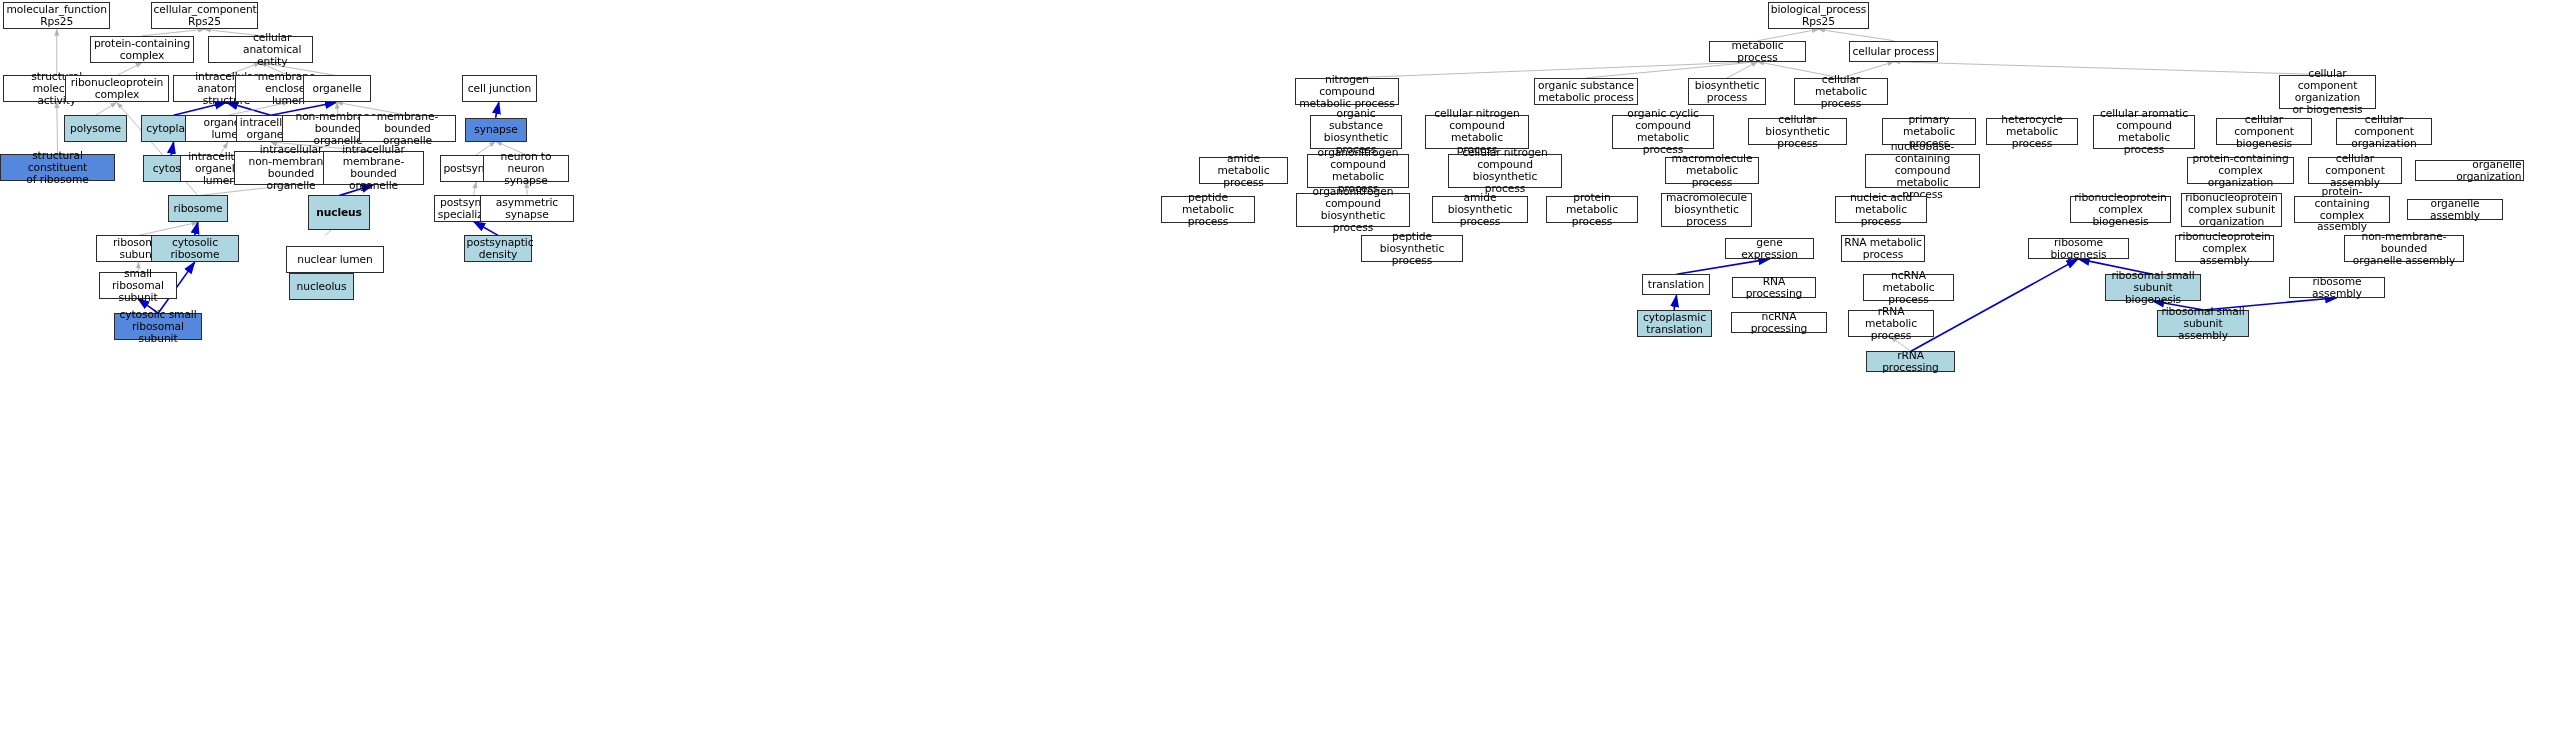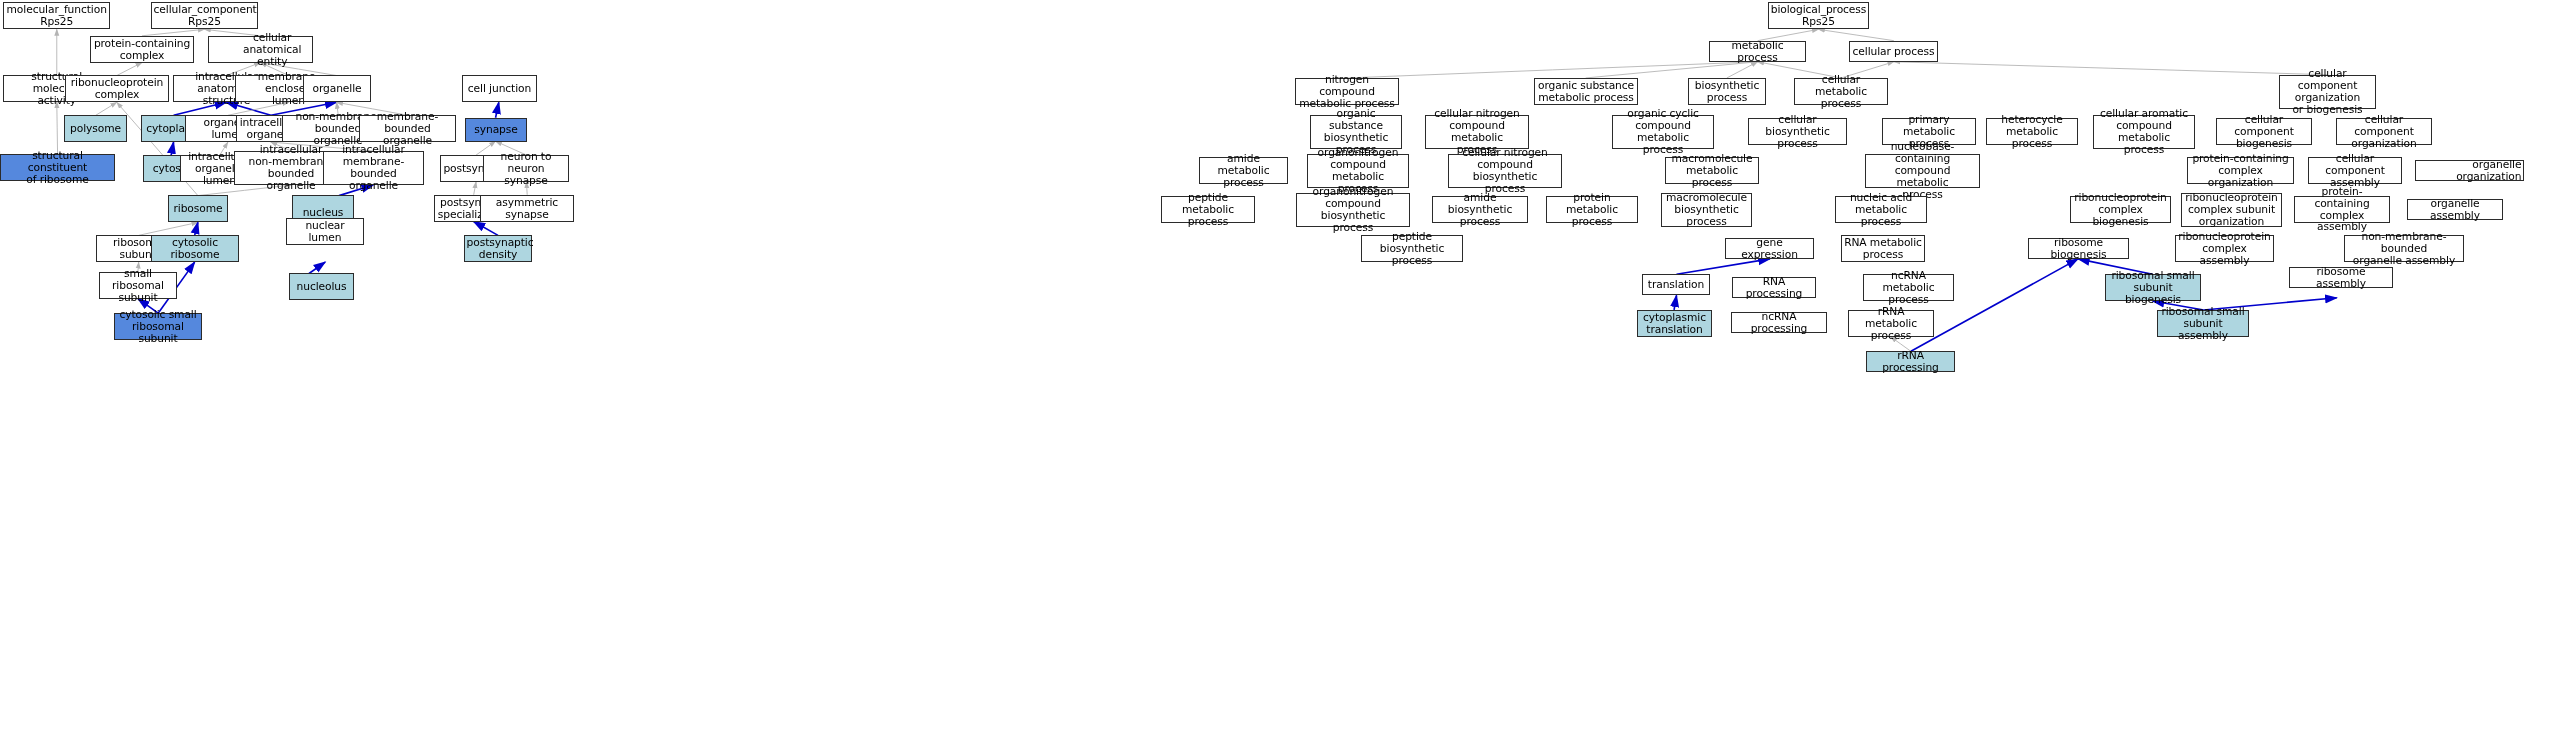--- a/index.html
+++ b/index.html
@@ -138,30 +138,30 @@
       </div>
       <div class="node " style="left: 234px; top: 151px; width: 114px; height: 34px;">
         <span>intracellular<br>non-membrane-bounded<br>organelle</span>
       </div>
       <div class="node " style="left: 323px; top: 151px; width: 101px; height: 34px;">
         <span>intracellular<br>membrane-bounded<br>organelle</span>
       </div>
       <div class="node lightblue" style="left: 168px; top: 195px; width: 60px; height: 27px;">
         <span>ribosome</span>
       </div>
-      <div class="node lightblue" style="left: 292px; top: 195px; width: 62px; height: 35px;">
+      <div class="node lightblue" style="left: 308px; top: 195px; width: 62px; height: 35px; font-weight: bold;">
         <span>nucleus</span>
       </div>
       <div class="node " style="left: 96px; top: 235px; width: 86px; height: 27px;">
         <span>ribosomal subunit</span>
       </div>
       <div class="node lightblue" style="left: 151px; top: 235px; width: 88px; height: 27px;">
         <span>cytosolic ribosome</span>
       </div>
-      <div class="node " style="left: 286px; top: 218px; width: 78px; height: 27px;">
+      <div class="node " style="left: 286px; top: 246px; width: 98px; height: 27px;">
         <span>nuclear lumen</span>
       </div>
       <div class="node " style="left: 99px; top: 272px; width: 78px; height: 27px;">
         <span>small ribosomal<br>subunit</span>
       </div>
       <div class="node lightblue" style="left: 277px; top: 273px; width: 65px; height: 27px; margin-left: 12px;">
         <span>nucleolus</span>
       </div>
       <div class="node blue" style="left: 114px; top: 313px; width: 88px; height: 27px;">
         <span>cytosolic small<br>ribosomal subunit</span>
@@ -315,21 +315,21 @@
       </div>
       <div class="node " style="left: 1732px; top: 277px; width: 84px; height: 21px;">
         <span>RNA processing</span>
       </div>
       <div class="node " style="left: 1835px; top: 274px; width: 91px; height: 27px; margin-left: 28px;">
         <span>ncRNA metabolic<br>process</span>
       </div>
       <div class="node lightblue" style="left: 2105px; top: 274px; width: 96px; height: 27px;">
         <span>ribosomal small<br>subunit biogenesis</span>
       </div>
-      <div class="node " style="left: 2289px; top: 267px; width: 104px; height: 21px;">
+      <div class="node " style="left: 2289px; top: 277px; width: 96px; height: 21px;">
         <span>ribosome assembly</span>
       </div>
       <div class="node lightblue" style="left: 1637px; top: 310px; width: 75px; height: 27px;">
         <span>cytoplasmic<br>translation</span>
       </div>
       <div class="node " style="left: 1731px; top: 312px; width: 96px; height: 21px;">
         <span>ncRNA processing</span>
       </div>
       <div class="node " style="left: 1848px; top: 310px; width: 86px; height: 27px;">
         <span>rRNA metabolic<br>process</span>

